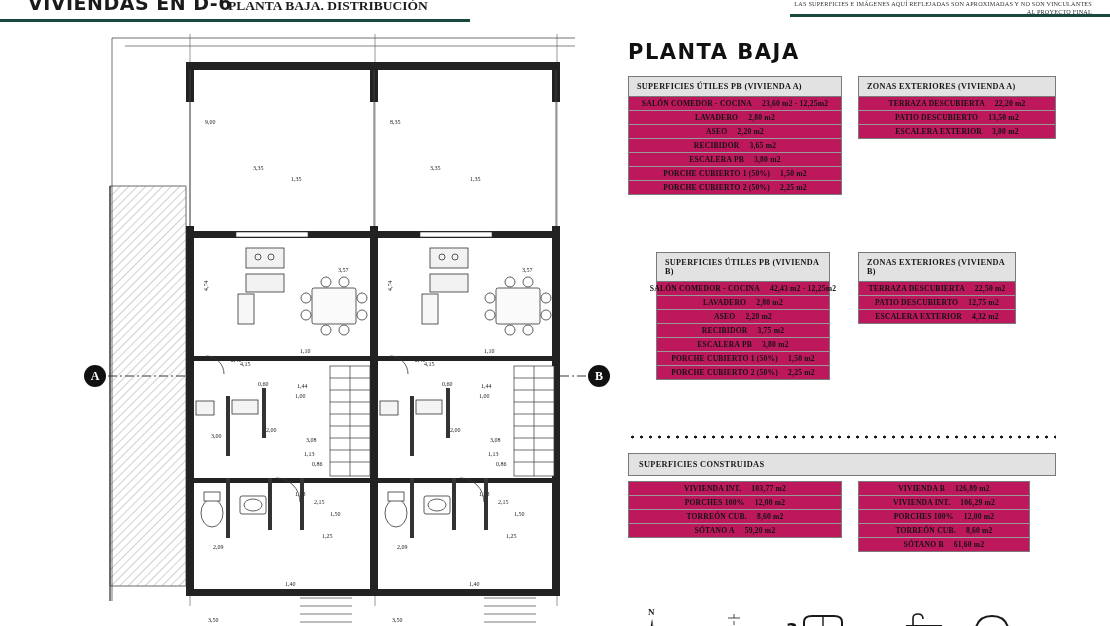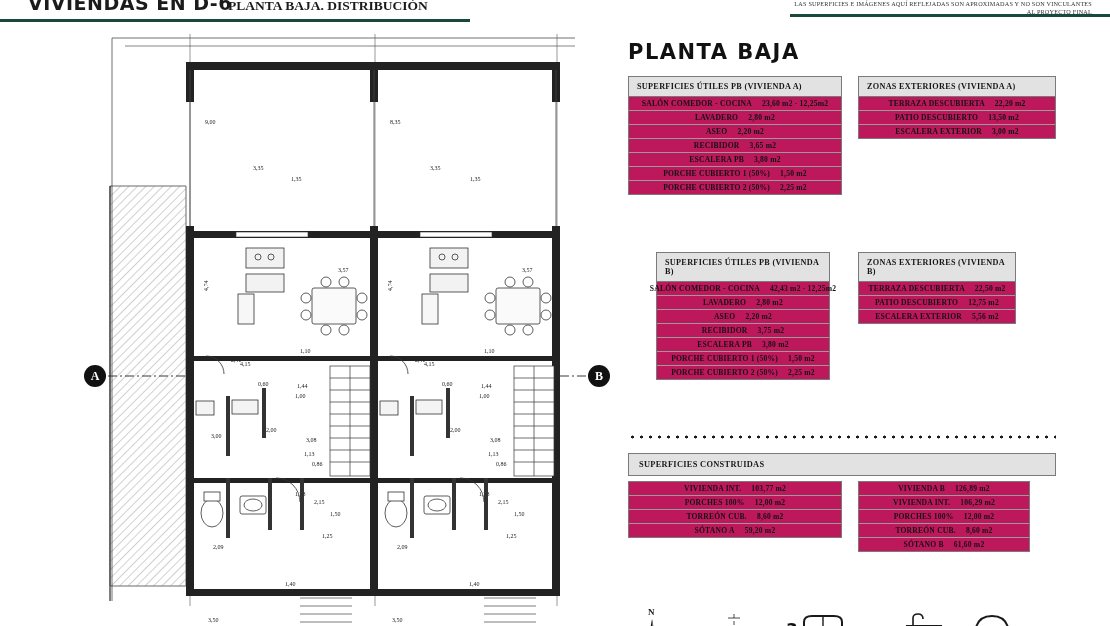--- a/index.html
+++ b/index.html
@@ -422,21 +422,21 @@
     <div class="row">
         <span class="lbl">TERRAZA DESCUBIERTA</span>
         <span class="val">22,50 m2</span>
       </div>
     <div class="row">
         <span class="lbl">PATIO DESCUBIERTO</span>
         <span class="val">12,75 m2</span>
       </div>
     <div class="row">
         <span class="lbl">ESCALERA EXTERIOR</span>
-        <span class="val">5,56 m2</span>
+        <span class="val">4,32 m2</span>
       </div>
   </div>
 
   <div class="dotline"></div>
 
   <div class="built-cap">SUPERFICIES CONSTRUIDAS</div>
 
   <div class="tbl" style="left:22px;top:455px;width:214px;">
     <div class="row">
         <span class="lbl">VIVIENDA INT.</span>

